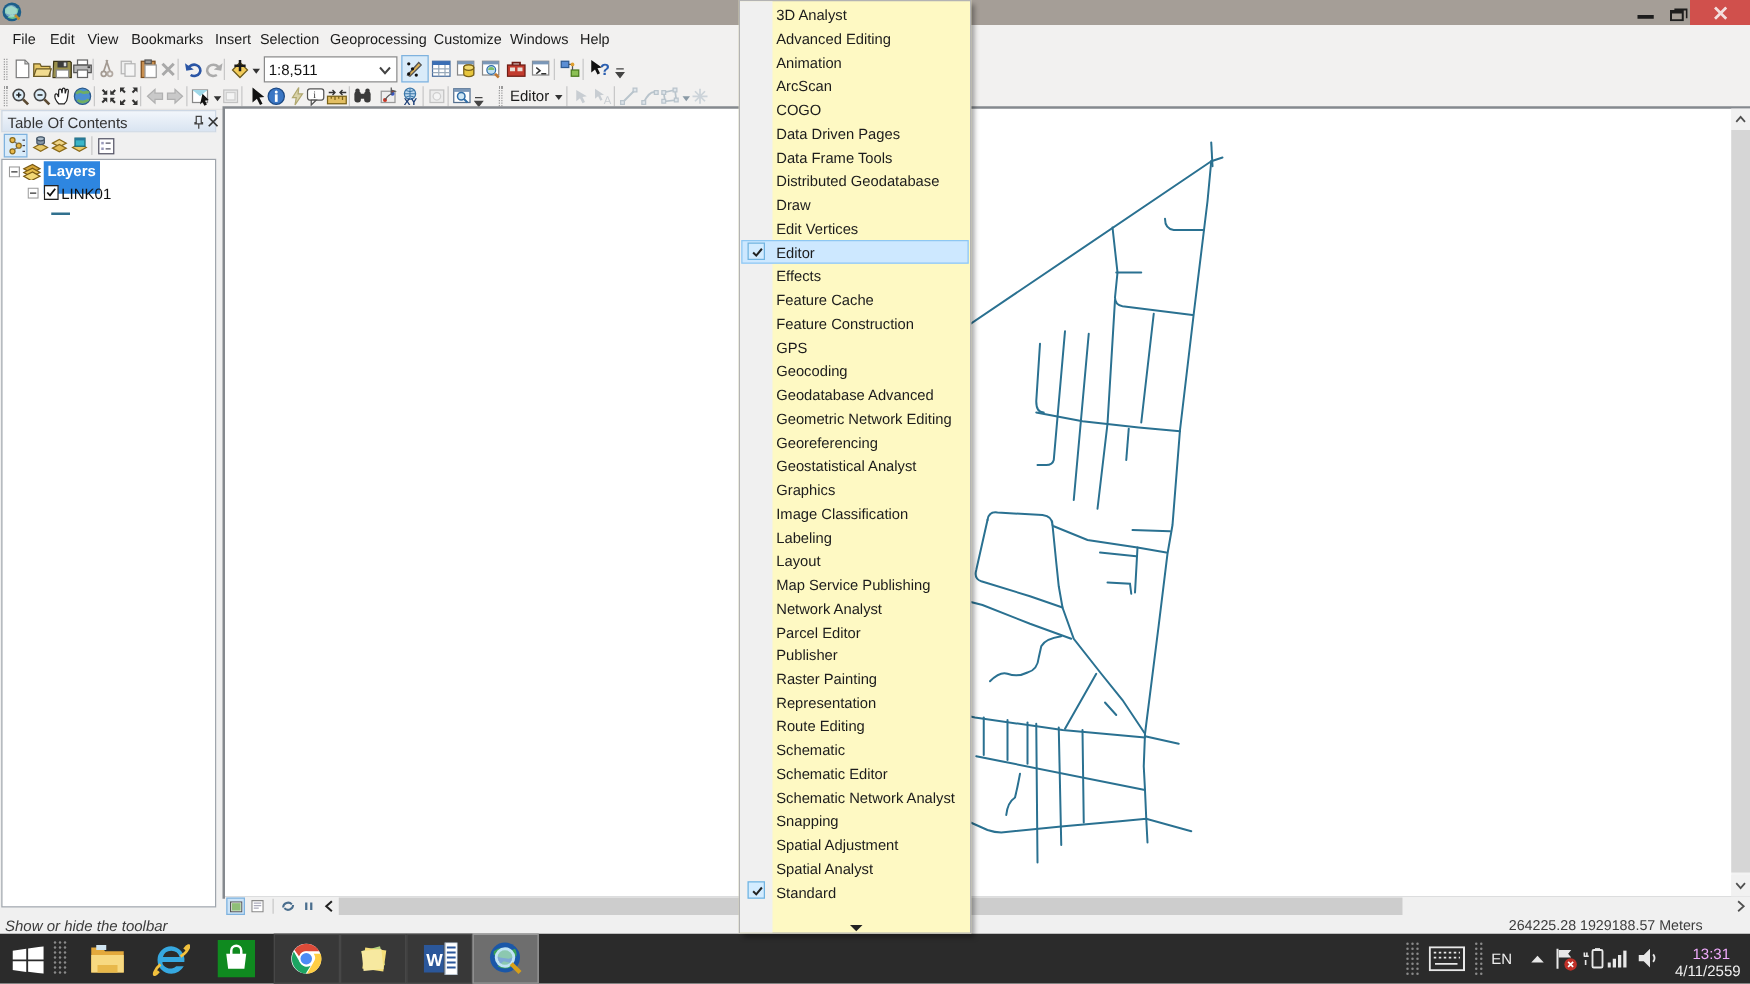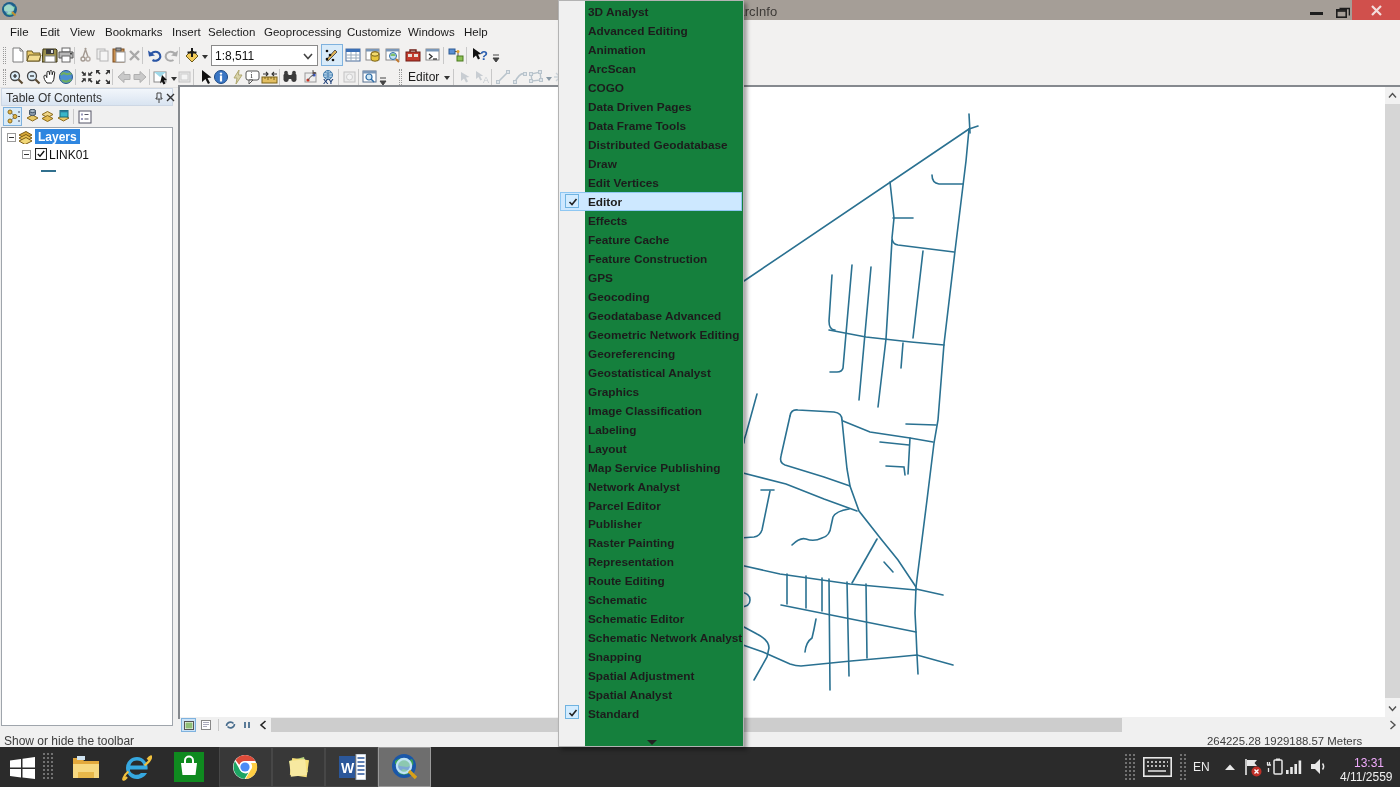--- a/index.html
+++ b/index.html
@@ -27,21 +27,21 @@
 
 #mapborder { left:178px; top:85px; width:1222px; height:634px; background:#85898e; }
 #mapcanvas { left:180px; top:87px; width:1220px; height:630px; background:#ffffff; overflow:hidden; }
 #vscroll { left:1385px; top:87px; width:15px; height:630px; background:#f3f3f3; }
 #hstrip { left:180px; top:717px; width:1220px; height:16px; background:#f0f0f0; }
 
 #statusbar { left:0; top:733px; width:1400px; height:14px; background:#f0f0f0; font-size:12px; color:#3c3c3c; }
 
 #taskbar { left:0; top:747px; width:1400px; height:40px; background:#2b2b2b; }
 
-#ddmenu { left:558px; top:0px; width:186px; height:747px; background:#15803d; border:1px solid #b3b3b3; box-shadow:3px 3px 4px rgba(0,0,0,0.35);font-weight:bold; }
+#ddmenu { left:591px; top:0px; width:186px; height:747px; background:#fef9c3; border:1px solid #b3b3b3; box-shadow:3px 3px 4px rgba(0,0,0,0.35); }
 #ddmenu .gutter { position:absolute; left:0; top:0; width:26px; height:745px; background:#f0f0f0; }
 #ddmenu .item { position:absolute; left:29px; font-size:11.8px; color:#1c1c1c; height:19px; line-height:19px; }
 #ddmenu .hl { position:absolute; left:1px; width:182px; height:19px; background:#cde8ff; border:1px solid #8ec7f2; }
 #ddmenu .chk { position:absolute; left:6px; width:14px; height:14px; background:#d3ecff; border:1px solid #70b3e0; }
 #ddmenu .chk svg { position:absolute; left:1px; top:1px; }
 </style>
 </head>
 <body>
 <div class="abs" id="titlebar"></div>
 <div class="abs" id="titletext">ArcInfo</div>
@@ -384,21 +384,21 @@
 <div class="abs" id="tocbox">
 <svg class="abs" style="left:5px;top:5px" width="9" height="9">
       <rect x="0.5" y="0.5" width="8" height="8" fill="#fff" stroke="#9a9a9a"></rect>
       <path d="M2 4.5 h5" stroke="#333"></path>
     </svg>
 <svg class="abs" style="left:16px;top:2px" width="15" height="14">
       <path d="M1 5 L8 1.5 L14 5 L7 8.5 Z" fill="#d8a838" stroke="#7a5a14"></path>
       <path d="M1 8 L8 4.5 L14 8 L7 11.5 Z" fill="#e8c050" stroke="#7a5a14"></path>
       <path d="M1 11 L8 7.5 L14 11 L7 14.5 Z" fill="#f2d878" stroke="#7a5a14"></path>
     </svg>
-<div class="abs" style="left:33px;top:1px;height:15px;background:#2e86e0;color:#fff;font-weight:bold;font-size:12px;padding:1px 3px 0 3px">Layers</div>
+<div class="abs" style="left:33px;top:1px;height:26px;background:#2e86e0;color:#fff;font-weight:bold;font-size:12px;padding:1px 3px 0 3px">Layers</div>
 <svg class="abs" style="left:20px;top:22px" width="9" height="9">
       <rect x="0.5" y="0.5" width="8" height="8" fill="#fff" stroke="#9a9a9a"></rect>
       <path d="M2 4.5 h5" stroke="#333"></path>
     </svg>
 <svg class="abs" style="left:33px;top:20px" width="12" height="12">
       <rect x="0.5" y="0.5" width="11" height="11" fill="#fff" stroke="#222" stroke-width="1.1"></rect>
       <path d="M2.8 6 L5 8.3 L9.2 3" stroke="#111" stroke-width="1.4" fill="none"></path>
     </svg>
 <span class="abs" style="left:47px;top:20px;font-size:12px;color:#111">LINK01</span>
 <div class="abs" style="left:39px;top:42px;width:15px;height:2px;background:#31708e"></div>
@@ -490,21 +490,21 @@
     </svg>
 <div class="abs" style="left:91px;top:1px;width:851px;height:14px;background:#cdcdcd"></div>
 <div class="abs" style="left:1205px;top:1px;width:14px;height:14px">
       <svg style="position:absolute;left:4px;top:2px" width="8" height="10">
         <path d="M1.5 1 L6 5 L1.5 9" stroke="#505050" stroke-width="1.4" fill="none"></path>
       </svg>
     </div>
 </div>
 
 <div class="abs" id="statusbar">
-<span style="position:absolute;left:4px;top:1px;">Show or hide the toolbar</span>
+<span style="position:absolute;left:4px;top:1px;font-style:italic;">Show or hide the toolbar</span>
 <span style="position:absolute;left:1207px;top:2px;font-size:11.4px">264225.28  1929188.57 Meters</span>
 </div>
 
 <div class="abs" id="taskbar">
 <svg class="abs" style="left:10px;top:10px" width="25" height="22">
       <path d="M0 3.5 L11 2 V10.5 H0 Z" fill="#fff"></path>
       <path d="M12.5 1.8 L25 0 V10.5 H12.5 Z" fill="#fff"></path>
       <path d="M0 12 H11 V20.5 L0 19 Z" fill="#fff"></path>
       <path d="M12.5 12 H25 V22 L12.5 20.4 Z" fill="#fff"></path>
     </svg>

